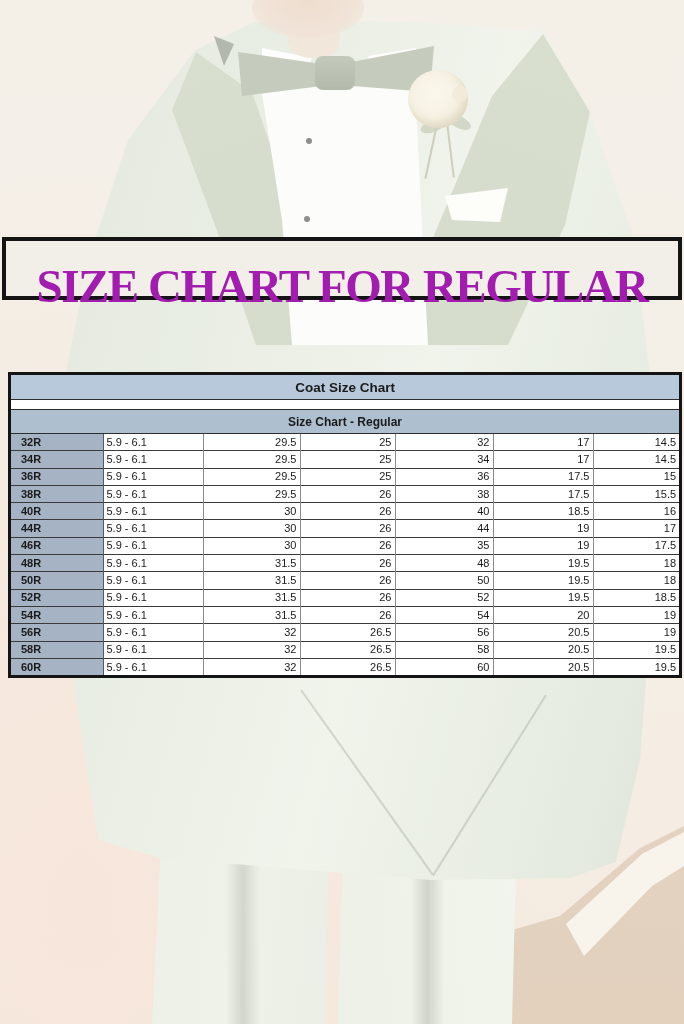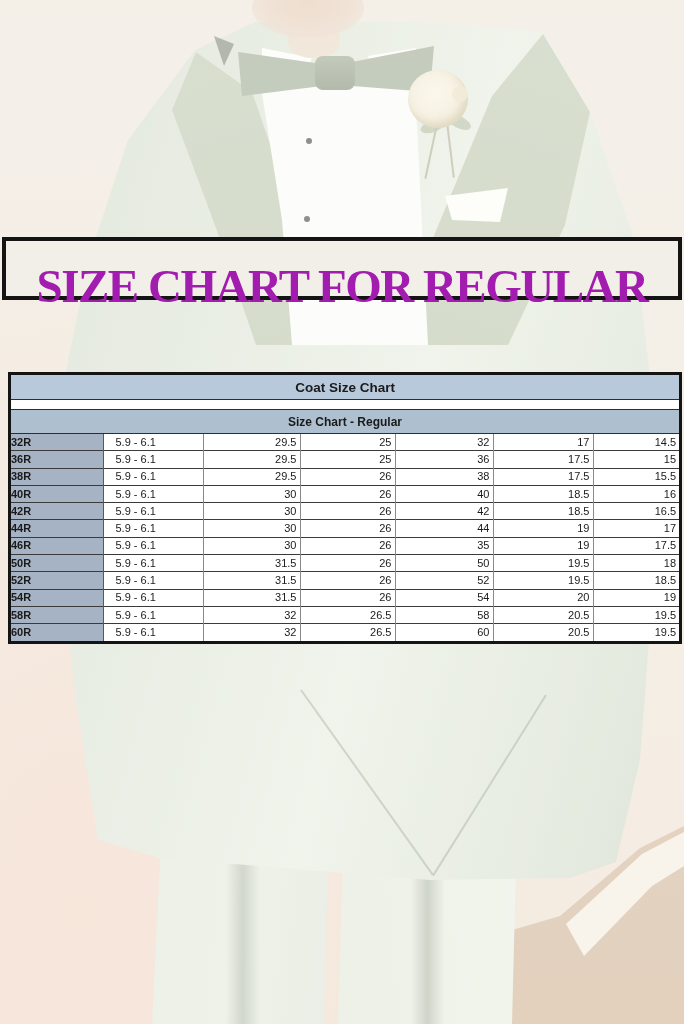--- a/index.html
+++ b/index.html
@@ -96,22 +96,22 @@
   tr.t-sub th{background:var(--table-subtitle-bg);height:21px;font-size:12px;font-weight:700;
     text-align:center;border-bottom:1px solid #2e2e2e;}
   tr.t-head th{background:var(--table-header-bg);height:37px;font-size:11.5px;font-weight:700;
     text-align:center;vertical-align:middle;border-bottom:1px solid #2e2e2e;
     border-left:1px solid #6f7e8f;white-space:normal;line-height:1.2;padding:0 2px;}
   tr.t-head th:first-child{border-left:none;}
   tbody td{height:16.3px;font-size:11px;line-height:15px;border-top:1px solid #3a3a3a;
     border-left:1px solid #8a8a8a;background:#fff;padding:0;}
   tbody td:first-child{border-left:none;}
   tbody td.rowhead{background:var(--first-column-bg);font-weight:700;text-align:left;
-    padding-left:0;border-right:1px solid #4d5a68;}
-  tbody td.left{text-align:left;padding-left:12px;}
+    padding-left:10px;border-right:1px solid #4d5a68;}
+  tbody td.left{text-align:left;padding-left:3px;}
   tbody td.num{text-align:right;padding-right:3px;}
 </style>
 </head>
 <body>
 
 <div id="stage">
 
   <div class="photo">
     <div class="wall"></div>
     <div class="wall-tint"></div>
@@ -175,20 +175,29 @@
           <tr>
             <td class="rowhead">32R</td>
             <td class="left">5.9 - 6.1</td>
             <td class="num">29.5</td>
             <td class="num">25</td>
             <td class="num">32</td>
             <td class="num">17</td>
             <td class="num">14.5</td>
           </tr>
           <tr>
+            <td class="rowhead">34R</td>
+            <td class="left">5.9 - 6.1</td>
+            <td class="num">29.5</td>
+            <td class="num">25</td>
+            <td class="num">34</td>
+            <td class="num">17</td>
+            <td class="num">14.5</td>
+          </tr>
+          <tr>
             <td class="rowhead">36R</td>
             <td class="left">5.9 - 6.1</td>
             <td class="num">29.5</td>
             <td class="num">25</td>
             <td class="num">36</td>
             <td class="num">17.5</td>
             <td class="num">15</td>
           </tr>
           <tr>
             <td class="rowhead">38R</td>
@@ -202,47 +211,47 @@
           <tr>
             <td class="rowhead">40R</td>
             <td class="left">5.9 - 6.1</td>
             <td class="num">30</td>
             <td class="num">26</td>
             <td class="num">40</td>
             <td class="num">18.5</td>
             <td class="num">16</td>
           </tr>
           <tr>
-            <td class="rowhead">42R</td>
-            <td class="left">5.9 - 6.1</td>
-            <td class="num">30</td>
-            <td class="num">26</td>
-            <td class="num">42</td>
-            <td class="num">18.5</td>
-            <td class="num">16.5</td>
-          </tr>
-          <tr>
             <td class="rowhead">44R</td>
             <td class="left">5.9 - 6.1</td>
             <td class="num">30</td>
             <td class="num">26</td>
             <td class="num">44</td>
             <td class="num">19</td>
             <td class="num">17</td>
           </tr>
           <tr>
             <td class="rowhead">46R</td>
             <td class="left">5.9 - 6.1</td>
             <td class="num">30</td>
             <td class="num">26</td>
             <td class="num">35</td>
             <td class="num">19</td>
             <td class="num">17.5</td>
           </tr>
           <tr>
+            <td class="rowhead">48R</td>
+            <td class="left">5.9 - 6.1</td>
+            <td class="num">31.5</td>
+            <td class="num">26</td>
+            <td class="num">48</td>
+            <td class="num">19.5</td>
+            <td class="num">18</td>
+          </tr>
+          <tr>
             <td class="rowhead">50R</td>
             <td class="left">5.9 - 6.1</td>
             <td class="num">31.5</td>
             <td class="num">26</td>
             <td class="num">50</td>
             <td class="num">19.5</td>
             <td class="num">18</td>
           </tr>
           <tr>
             <td class="rowhead">52R</td>
@@ -253,20 +262,29 @@
             <td class="num">19.5</td>
             <td class="num">18.5</td>
           </tr>
           <tr>
             <td class="rowhead">54R</td>
             <td class="left">5.9 - 6.1</td>
             <td class="num">31.5</td>
             <td class="num">26</td>
             <td class="num">54</td>
             <td class="num">20</td>
+            <td class="num">19</td>
+          </tr>
+          <tr>
+            <td class="rowhead">56R</td>
+            <td class="left">5.9 - 6.1</td>
+            <td class="num">32</td>
+            <td class="num">26.5</td>
+            <td class="num">56</td>
+            <td class="num">20.5</td>
             <td class="num">19</td>
           </tr>
           <tr>
             <td class="rowhead">58R</td>
             <td class="left">5.9 - 6.1</td>
             <td class="num">32</td>
             <td class="num">26.5</td>
             <td class="num">58</td>
             <td class="num">20.5</td>
             <td class="num">19.5</td>

